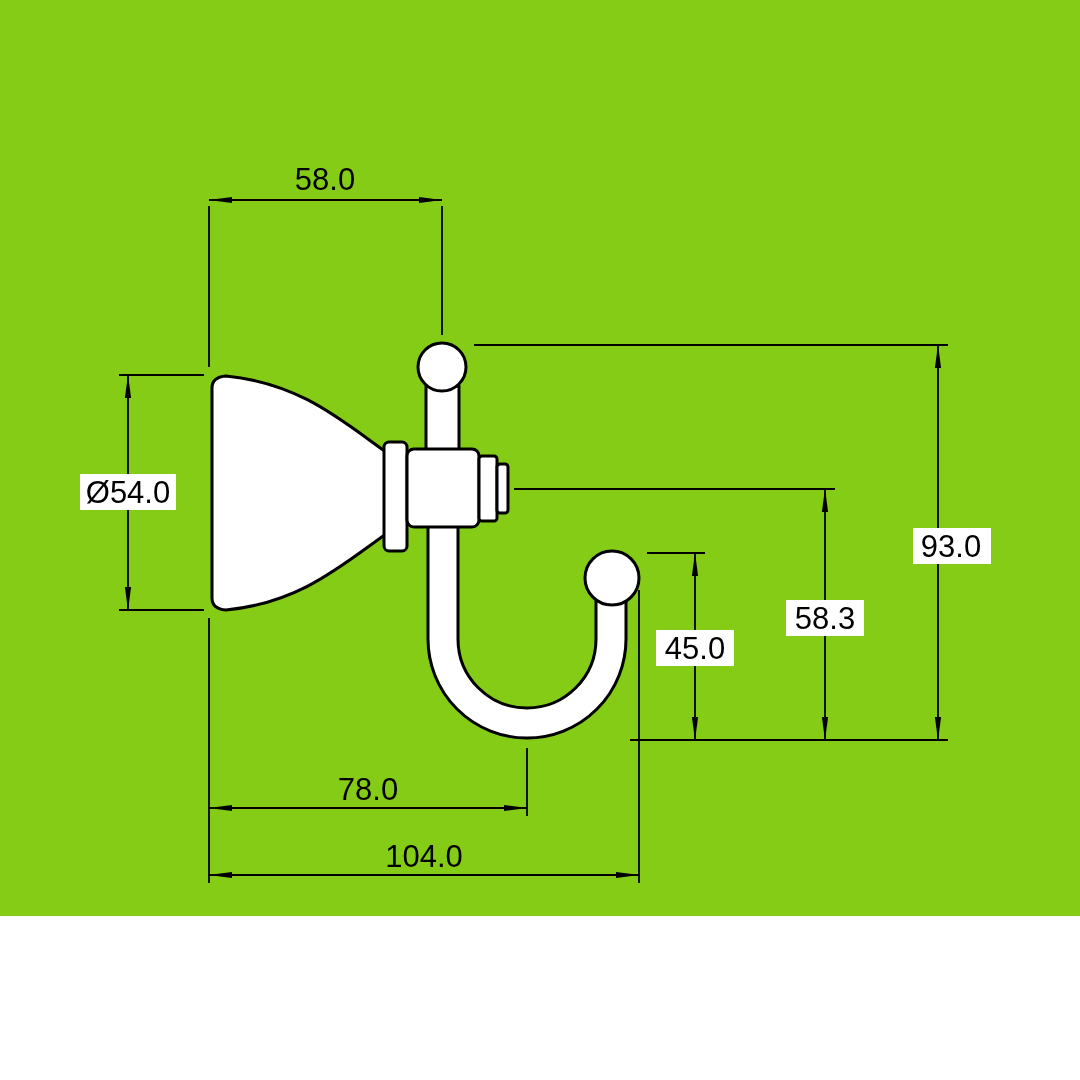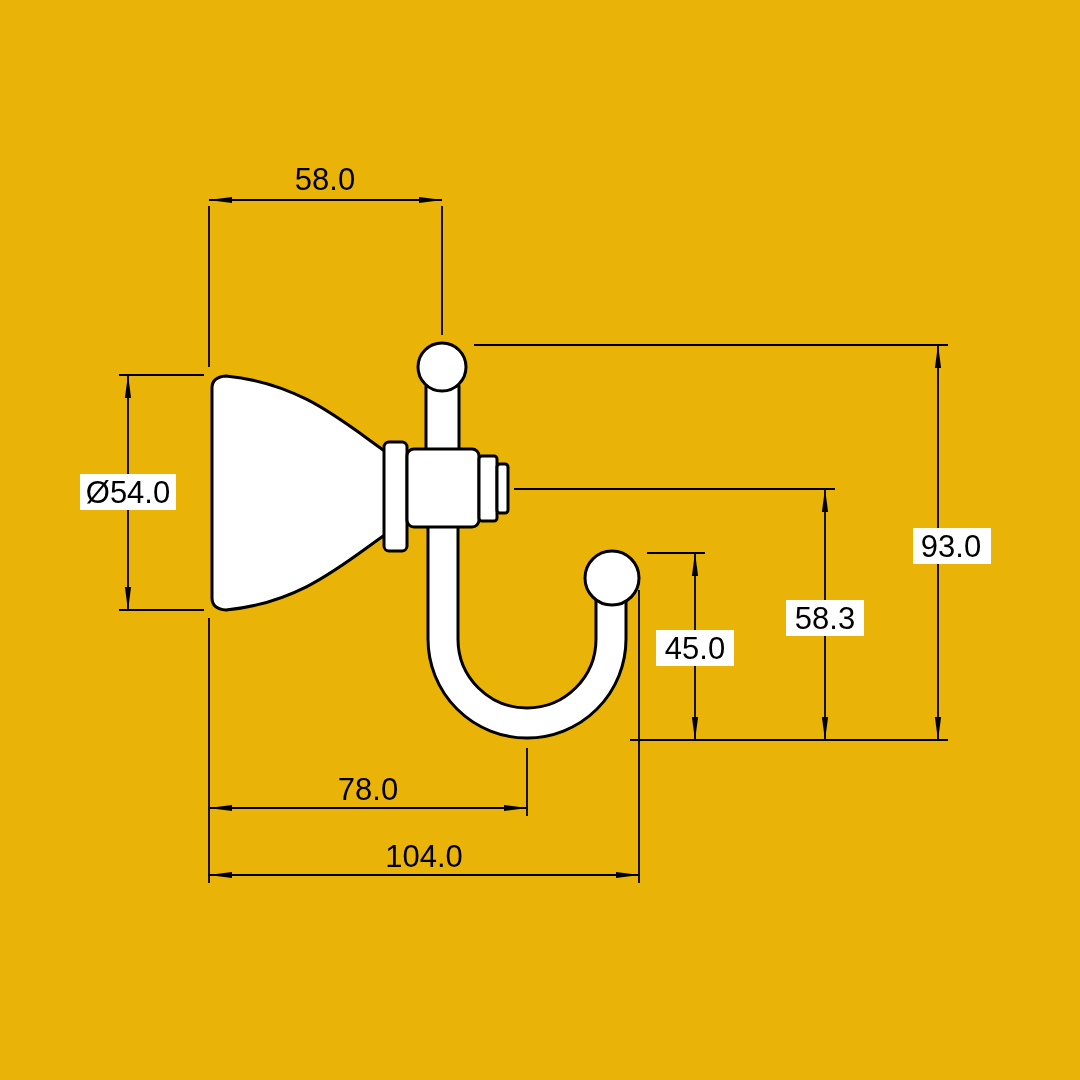--- a/index.html
+++ b/index.html
@@ -3,22 +3,22 @@
 <meta charset="utf-8">
 <style>
   html, body {
     margin: 0;
     padding: 0;
     background: #ffffff;
   }
   .canvas {
     position: relative;
     width: 1080px;
-    height: 1080px;
-    background: #eab308;
+    height: 916px;
+    background: #84cc16;
     overflow: hidden;
     text-decoration: underline;
   }
   svg {
     display: block;
     width: 1080px;
     height: 1080px;
   }
   .part-line {
     fill: #ffffff;

